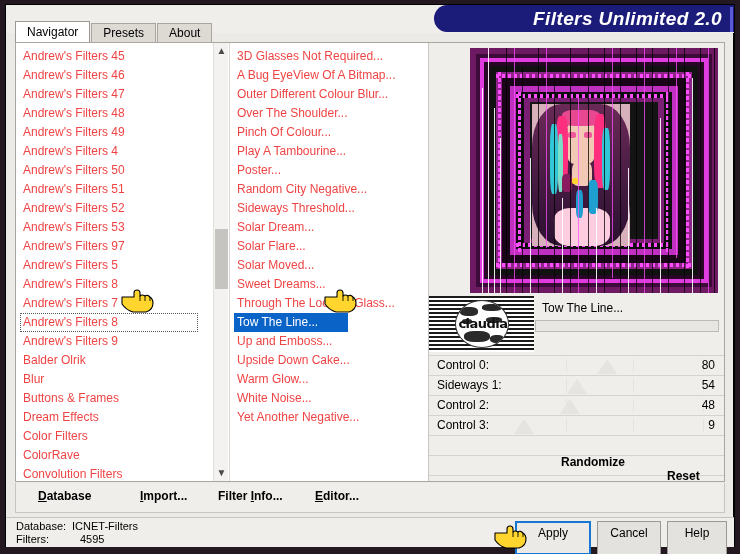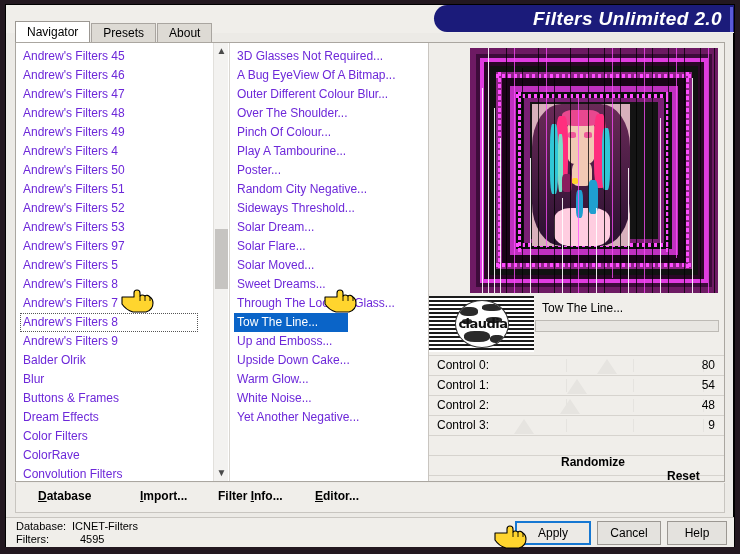--- a/index.html
+++ b/index.html
@@ -108,21 +108,21 @@
   }
   #col-left  { left: 0;   width: 212px; height: 438px; }
   #col-mid   { left: 213px; width: 198px; height: 438px; border-left: 1px solid #d9d6d1; }
   #col-right { left: 412px; width: 296px; height: 438px; border-left: 1px solid #c9c5c0; background:#f0eeea;}
 
   .listitems { padding: 4px 0 0 4px; }
   .litem {
     height: 19px;
     line-height: 19px;
     font-size: 12px;
-    color: #6d28d9;
+    color: #ef4444;
     padding-left: 3px;
     white-space: nowrap;
     position: relative;
   }
   .litem.focus {
     border: 1px dotted #555;
     height: 19px;
     line-height: 17px;
     padding-left: 2px;
     width: 178px;
@@ -300,21 +300,21 @@
   }
   .stat-lab { position: absolute; font-size: 11px; color: #000; }
   #stat-db-l  { left: 10px; top: 2px; }
   #stat-db-v  { left: 66px; top: 2px; }
   #stat-fl-l  { left: 10px; top: 15px; }
   #stat-fl-v  { left: 74px; top: 15px; }
 
   .dlgbtn {
     position: absolute;
     top: 3px;
-    height: 24px;
+    height: 34px;
     background: #e4e2de;
     border: 1px solid #9b9792;
     font-size: 12px;
     color: #000;
     text-align: center;
     line-height: 22px;
   }
   #btn-apply {
     left: 509px; width: 76px;
     background: #eceae6;
@@ -757,21 +757,21 @@
                 <div class="ctrl-label">Control 0:</div>
                 <div class="ctrl-val">80</div>
               </div>
               <div class="ctrl-row" style="top: 80px;">
                 <div class="ctrl-slider">
                   <div class="ctrl-tick" style="left: 63px;"></div>
                   <div class="ctrl-tick" style="left: 130.2px;"></div>
                   <div class="ctrl-tick" style="left: 199.5px;"></div>
                   <div class="ctrl-thumb" style="left: 63.72px;"></div>
                 </div>
-                <div class="ctrl-label">Control 1:</div>
+                <div class="ctrl-label">Sideways 1:</div>
                 <div class="ctrl-val">54</div>
               </div>
               <div class="ctrl-row" style="top: 100px;">
                 <div class="ctrl-slider">
                   <div class="ctrl-tick" style="left: 63px;"></div>
                   <div class="ctrl-tick" style="left: 130.2px;"></div>
                   <div class="ctrl-tick" style="left: 199.5px;"></div>
                   <div class="ctrl-thumb" style="left: 56.64px;"></div>
                 </div>
                 <div class="ctrl-label">Control 2:</div>

